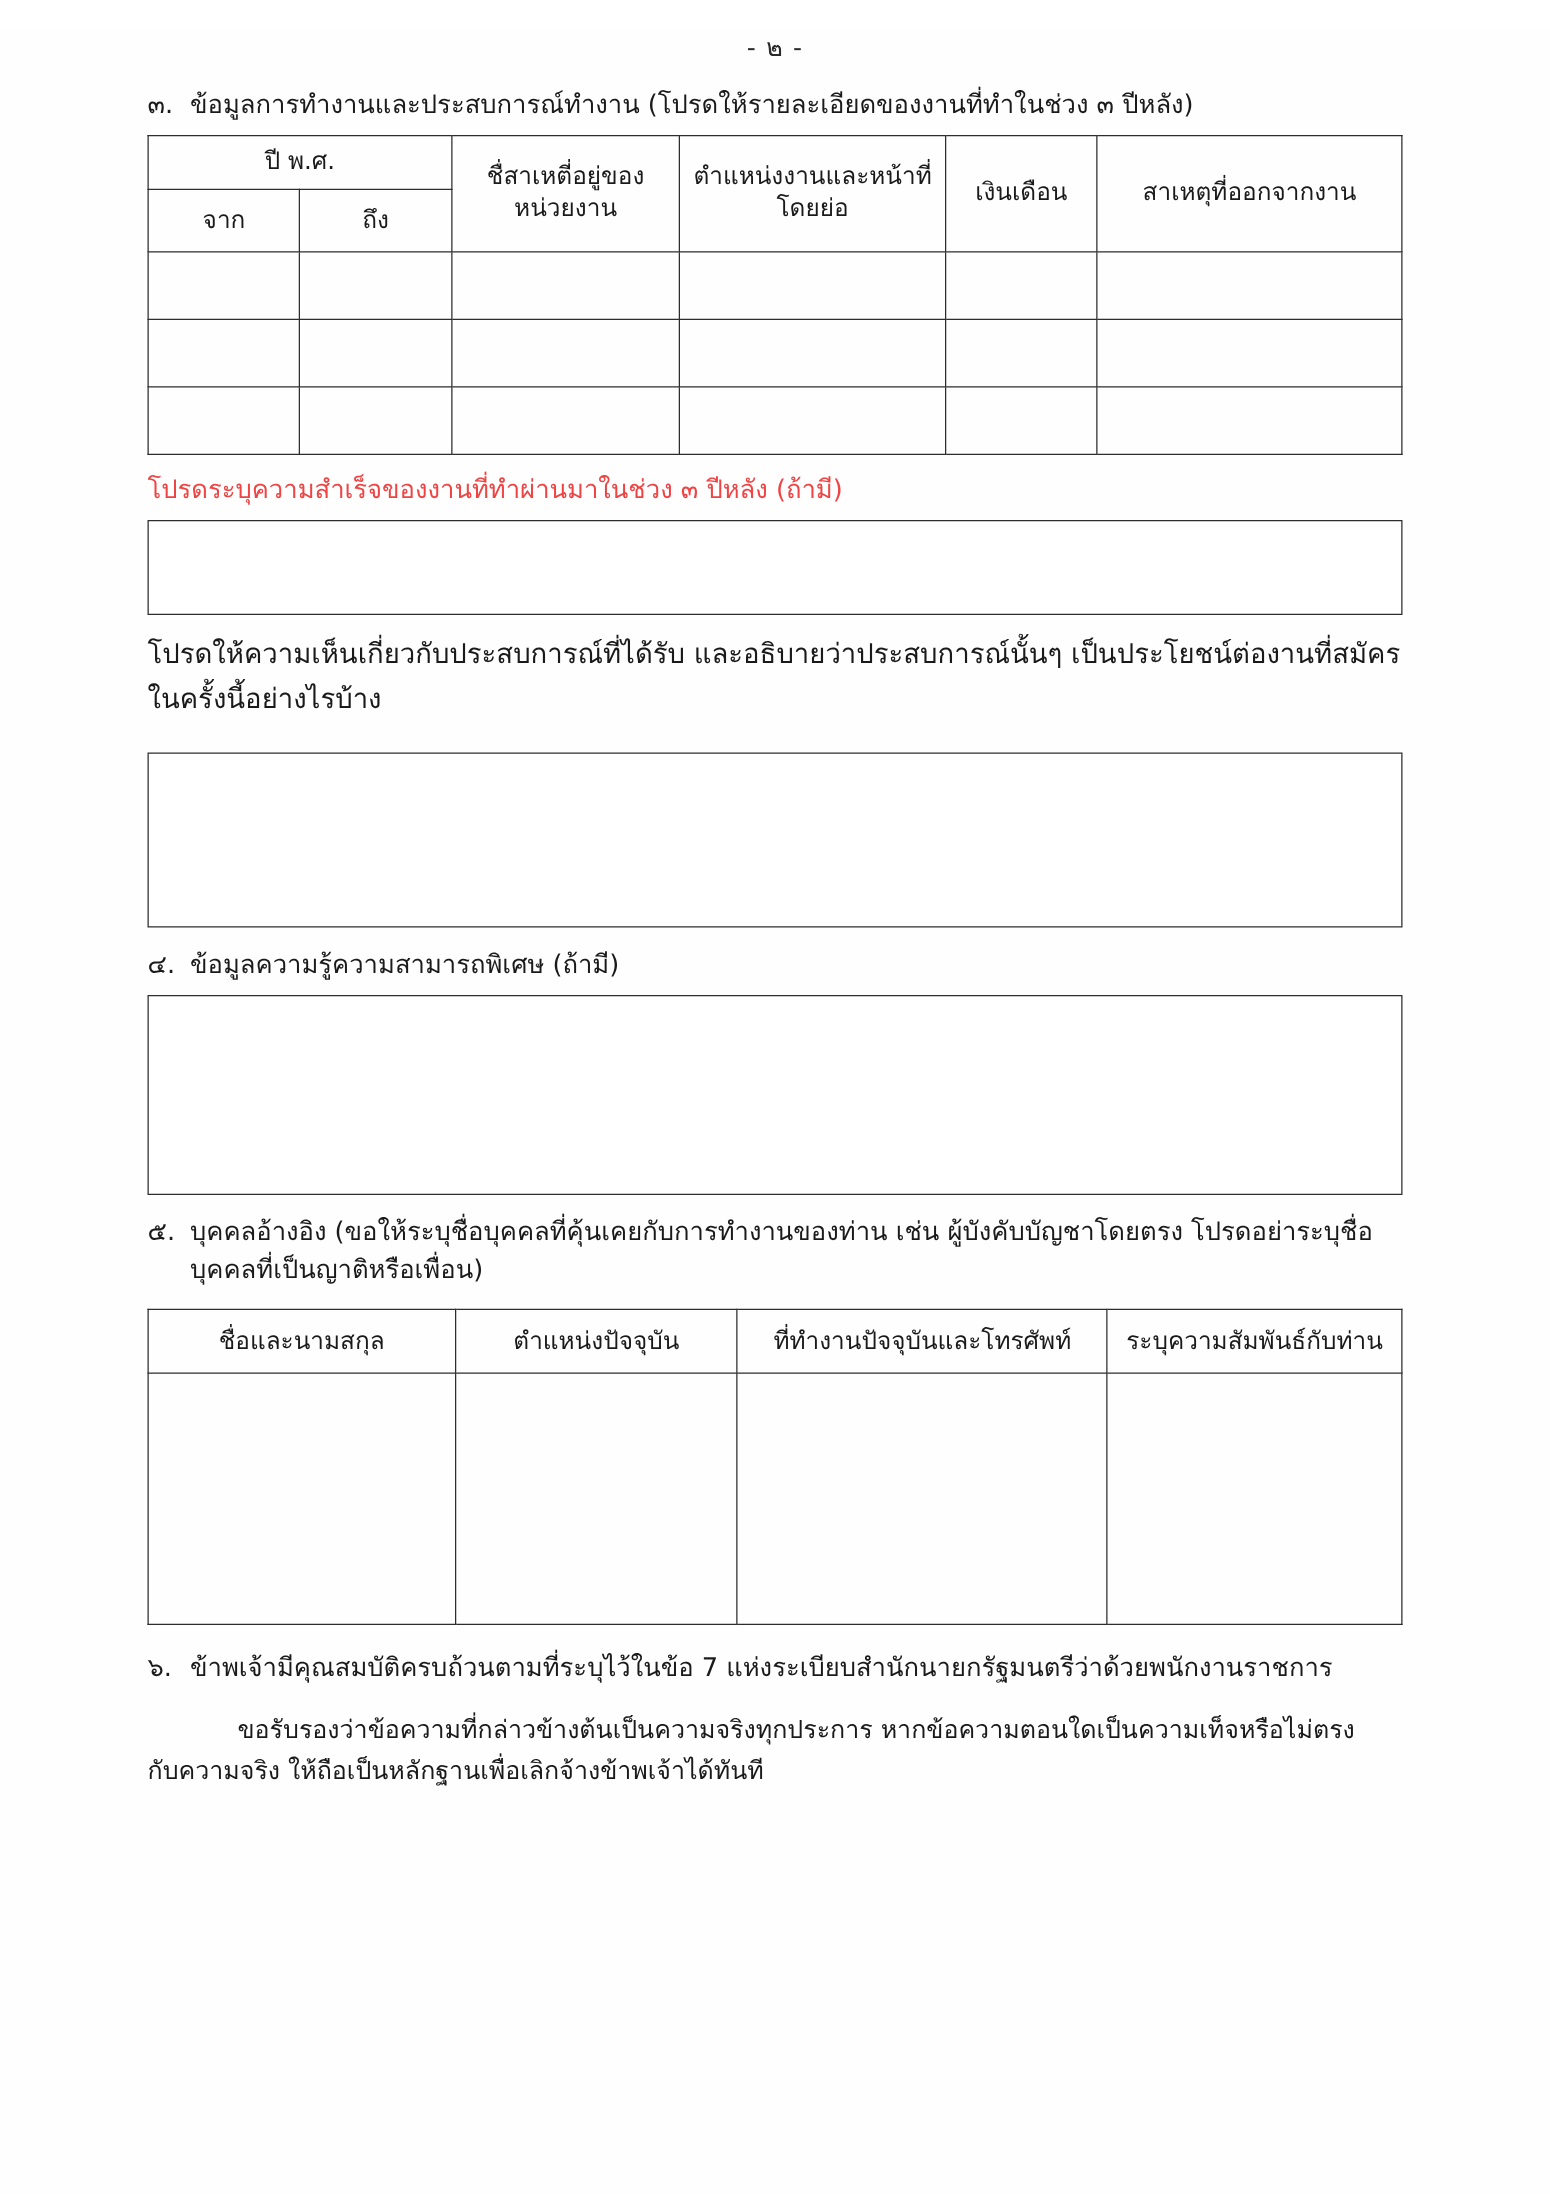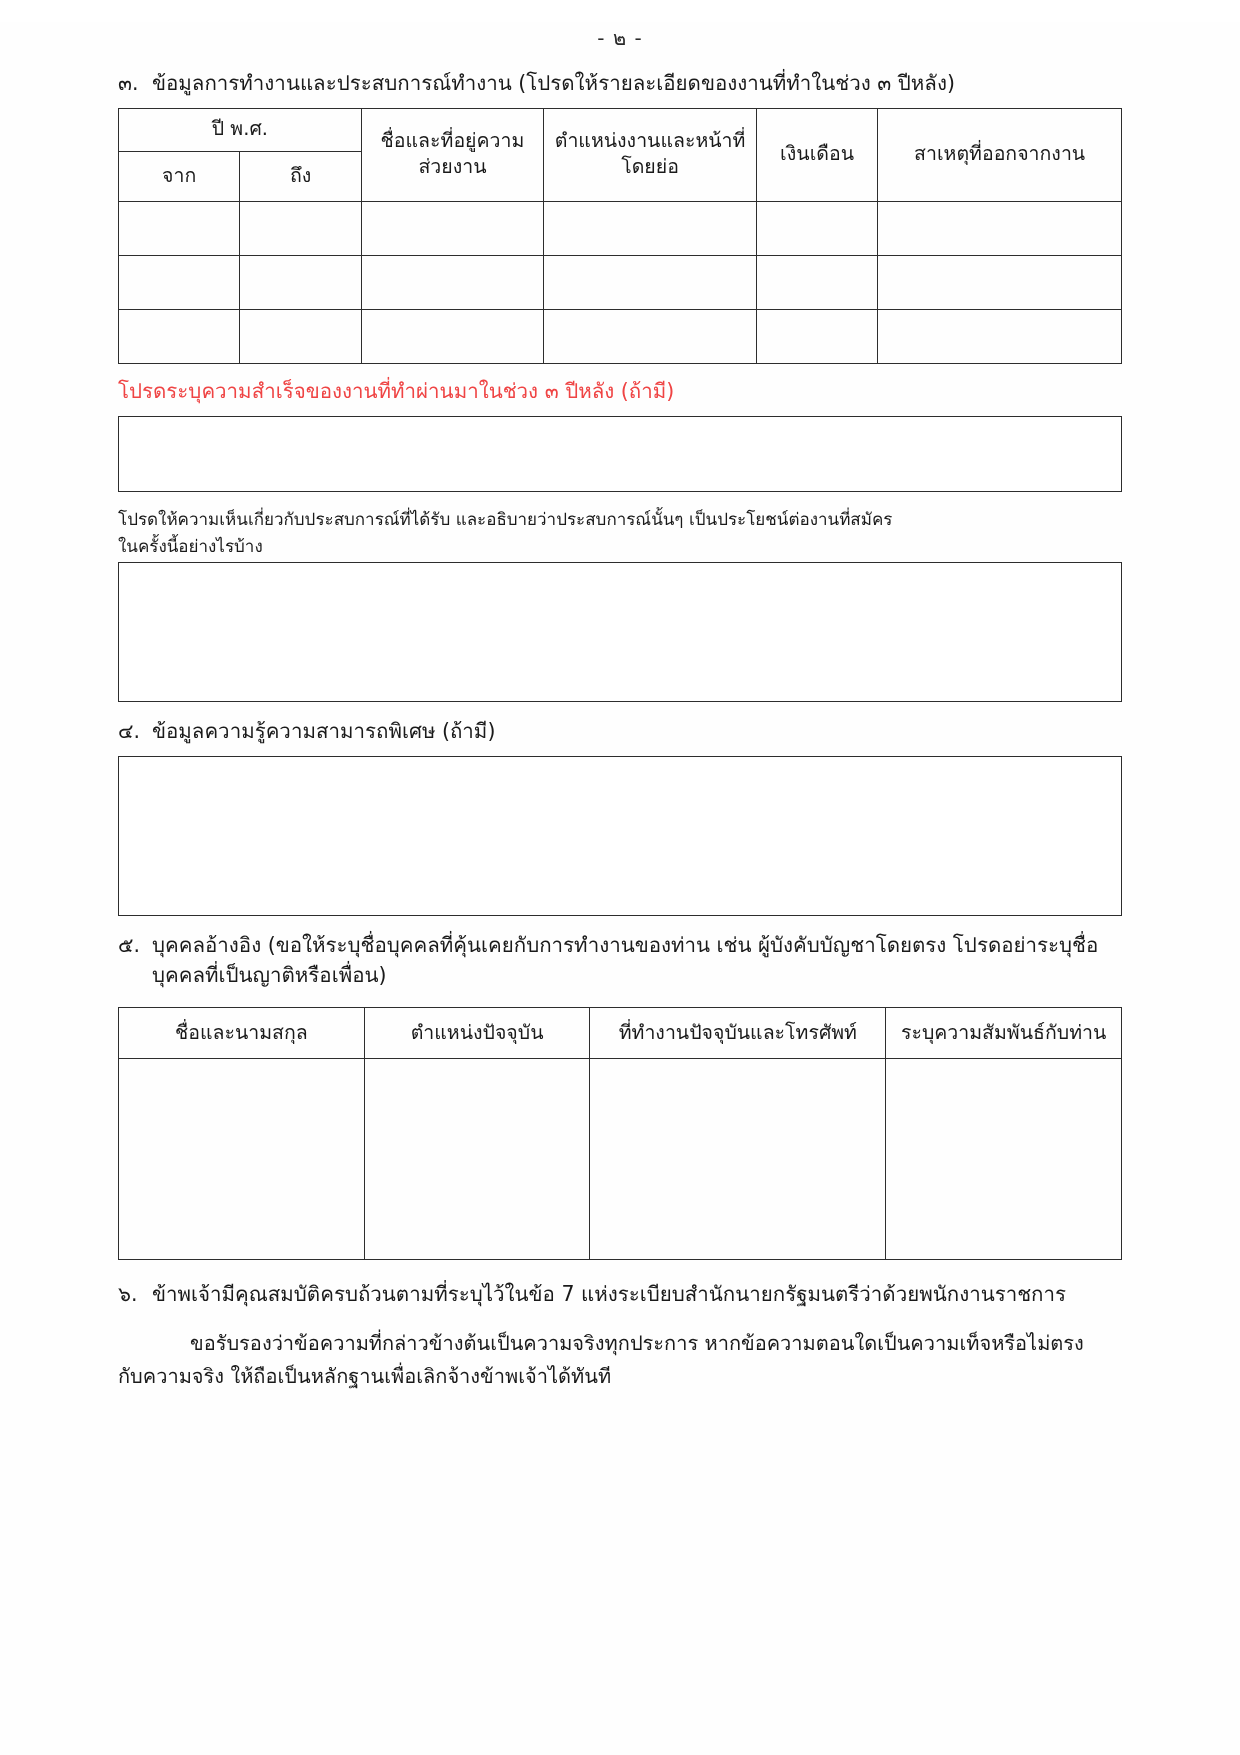--- a/index.html
+++ b/index.html
@@ -53,24 +53,24 @@
     flex: 1 1 auto;
   }
   .plain-line {
     font-size: 20.5px;
     line-height: 1.55;
     margin-top: 12px;
     margin-bottom: 8px;
     color: #ef4444;
   }
   .para {
-    font-size: 17px;
+    font-size: 22px;
     line-height: 1.6;
     margin-top: 14px;
-    margin-bottom: 2px;
+    margin-bottom: 26px;
     color: #1a1a1a;
   }
   .para .l2 {
     display: block;
     font-family: Liberation Serif, serif;
   }
   table.form-table {
     border-collapse: collapse;
     width: 100%;
     table-layout: fixed;
@@ -166,21 +166,21 @@
         <col style="width:21.2%">
         <col style="width:12.1%">
         <col style="width:24.3%">
       </colgroup>
       <thead>
         <tr>
           <th colspan="2" class="th-span-years">
             <div class="th-inner">ปี พ.ศ.</div>
           </th>
           <th rowspan="2" class="th-tall">
-            <div class="th-inner">ชื่อและที่อยู่ความส่วยงาน</div>
+            <div class="th-inner">ชื่สาเหตี่อยู่ของหน่วยงาน</div>
           </th>
           <th rowspan="2" class="th-tall">
             <div class="th-inner">ตำแหน่งงานและหน้าที่โดยย่อ</div>
           </th>
           <th rowspan="2" class="th-tall">
             <div class="th-inner">เงินเดือน</div>
           </th>
           <th rowspan="2" class="th-tall">
             <div class="th-inner">สาเหตุที่ออกจากงาน</div>
           </th>

